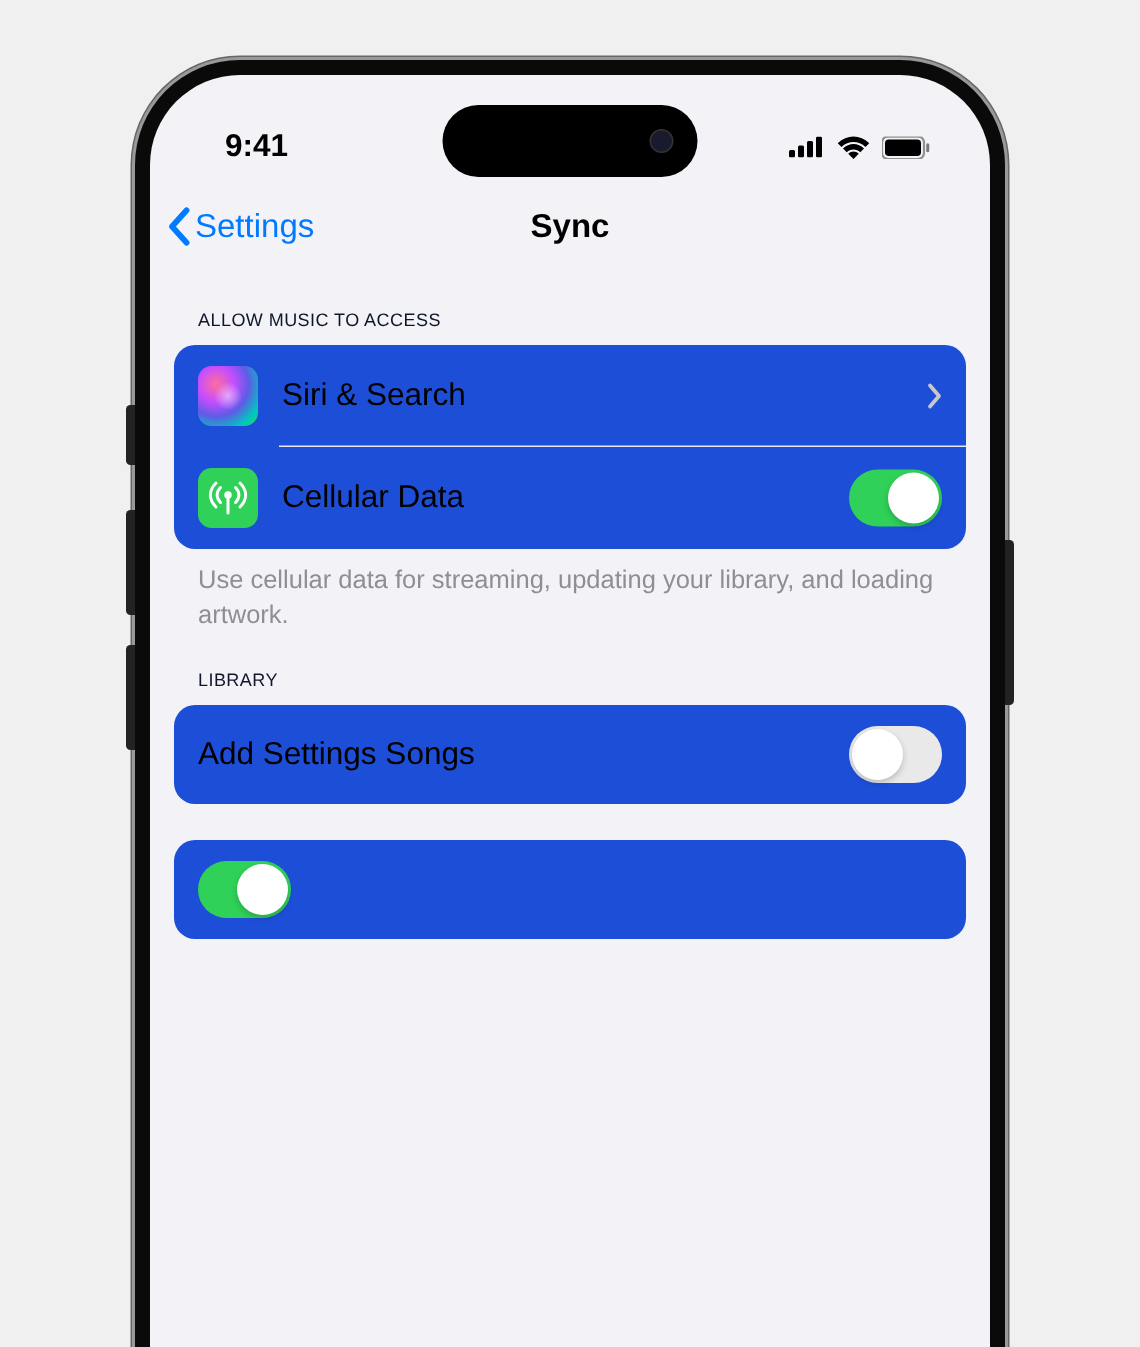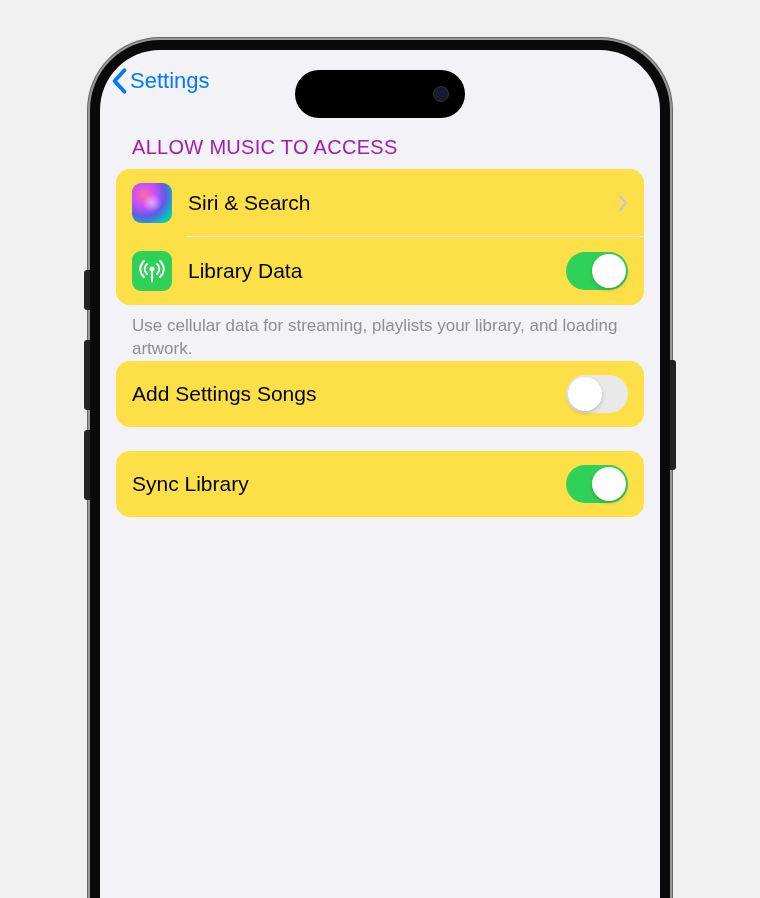--- a/index.html
+++ b/index.html
@@ -104,29 +104,29 @@
       left: 50%;
       transform: translateX(-50%);
       font-size: 22px;
       font-weight: 600;
       color: #000;
     }
     .content {
       padding: 0 16px;
     }
     .section-header {
-      font-size: 20px;
-      color: #a21caf;
+      font-size: 12px;
+      color: #0f172a;
       text-transform: uppercase;
       padding: 28px 16px 10px 16px;
       letter-spacing: 0.3px;
     }
     .section-header.tight { padding-top: 24px; }
     .settings-group {
-      background: #fde047;
+      background: #1d4ed8;
       border-radius: 14px;
       overflow: hidden;
     }
     .settings-row {
       display: flex;
       align-items: center;
       padding: 14px 16px;
       min-height: 58px;
       position: relative;
     }
@@ -208,29 +208,48 @@
 
 <div class="phone-frame">
   <div class="button-vol-up"></div>
   <div class="button-vol-down"></div>
   <div class="button-power"></div>
   <div class="screen">
     <div class="dynamic-island">
       <div class="camera"></div>
     </div>
 
+    <div class="status-bar">
+      <div class="status-time">9:41</div>
+      <div class="status-icons">
+        <svg width="24" height="14" viewBox="0 0 24 14">
+            <rect x="0" y="9" width="4" height="5" rx="1" fill="#000"></rect>
+            <rect x="6" y="6" width="4" height="8" rx="1" fill="#000"></rect>
+            <rect x="12" y="3" width="4" height="11" rx="1" fill="#000"></rect>
+            <rect x="18" y="0" width="4" height="14" rx="1" fill="#000"></rect>
+          </svg>
+        <svg width="22" height="16" viewBox="0 0 22 16">
+            <path d="M11 16 L7.5 12.5 C9.5 10.5 12.5 10.5 14.5 12.5 Z M4 9 C8 5 14 5 18 9 L15.5 11.5 C13 9 9 9 6.5 11.5 Z M0.5 5.5 C6.5 -0.5 15.5 -0.5 21.5 5.5 L19 8 C14.5 3.5 7.5 3.5 3 8 Z" fill="#000"></path>
+          </svg>
+        <svg width="32" height="15" viewBox="0 0 32 15">
+            <rect x="0" y="0" width="28" height="15" rx="4" fill="none" stroke="#000" stroke-width="1.5" opacity="0.4"></rect>
+            <rect x="2" y="2" width="24" height="11" rx="2.5" fill="#000"></rect>
+            <rect x="29.5" y="4.5" width="2" height="6" rx="1" fill="#000" opacity="0.5"></rect>
+          </svg>
+      </div>
+    </div>
 
     <div class="nav-bar">
       <div class="back-button">
         <svg class="back-chevron" width="18" height="26" viewBox="0 0 14 24">
             <path d="M12 2 L3 12 L12 22" stroke="#007aff" stroke-width="3.5" fill="none" stroke-linecap="round" stroke-linejoin="round"></path>
           </svg>
         <span>Settings</span>
       </div>
-      <div class="nav-title">Music</div>
+      <div class="nav-title">Sync</div>
     </div>
 
     <div class="content">
 
       <div class="section-header">Allow Music to Access</div>
       <div class="settings-group">
         <div class="settings-row with-divider">
           <div class="row-icon siri-icon"></div>
           <div class="row-label">Siri &amp; Search</div>
           <svg class="chevron-right" width="10" height="18" viewBox="0 0 10 18">
@@ -239,41 +258,41 @@
         </div>
         <div class="settings-row">
           <div class="row-icon cellular-icon">
             <svg width="26" height="26" viewBox="0 0 26 26">
                 <circle cx="13" cy="11" r="2.5" fill="#fff"></circle>
                 <path d="M13 13 L13 23" stroke="#fff" stroke-width="2" stroke-linecap="round"></path>
                 <path d="M8 6 C5 9 5 13 8 16 M18 6 C21 9 21 13 18 16" stroke="#fff" stroke-width="2" fill="none" stroke-linecap="round"></path>
                 <path d="M5 3 C0 8 0 14 5 19 M21 3 C26 8 26 14 21 19" stroke="#fff" stroke-width="2" fill="none" stroke-linecap="round"></path>
               </svg>
           </div>
-          <div class="row-label">Library Data</div>
+          <div class="row-label">Cellular Data</div>
           <div class="toggle on">
               <div class="toggle-knob"></div>
             </div>
         </div>
       </div>
-      <div class="footer-text">Use cellular data for streaming, playlists your library, and loading artwork.</div>
-
+      <div class="footer-text">Use cellular data for streaming, updating your library, and loading artwork.</div>
+
+      <div class="section-header tight">Library</div>
       <div class="settings-group">
         <div class="settings-row">
           <div class="row-label">Add Settings Songs</div>
           <div class="toggle off">
               <div class="toggle-knob"></div>
             </div>
         </div>
       </div>
 
       <div style="height:24px"></div>
       <div class="settings-group">
         <div class="settings-row">
-          <div class="row-label">Sync Library</div>
           <div class="toggle on">
               <div class="toggle-knob"></div>
             </div>
         </div>
       </div>
 
     </div>
   </div>
 </div>
 

